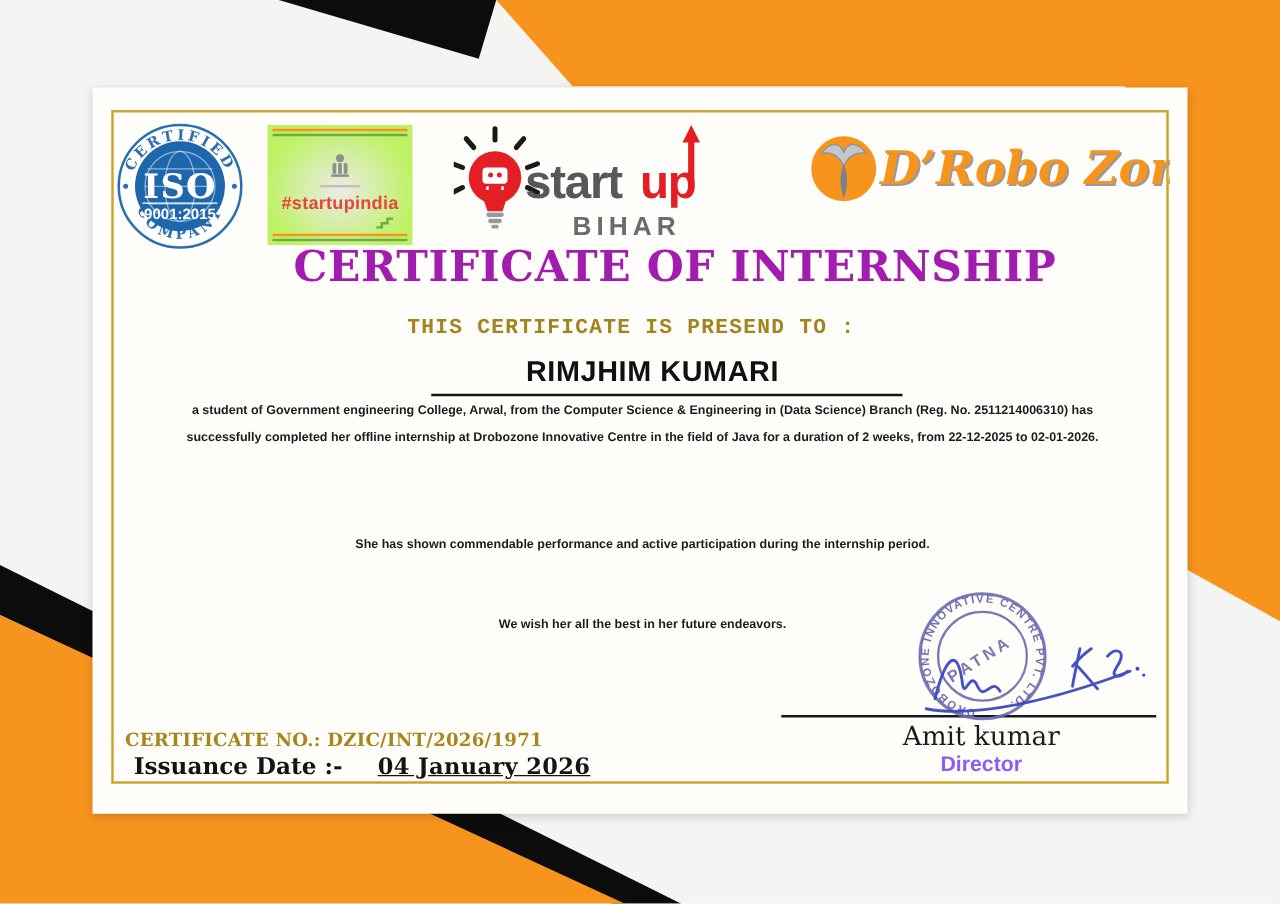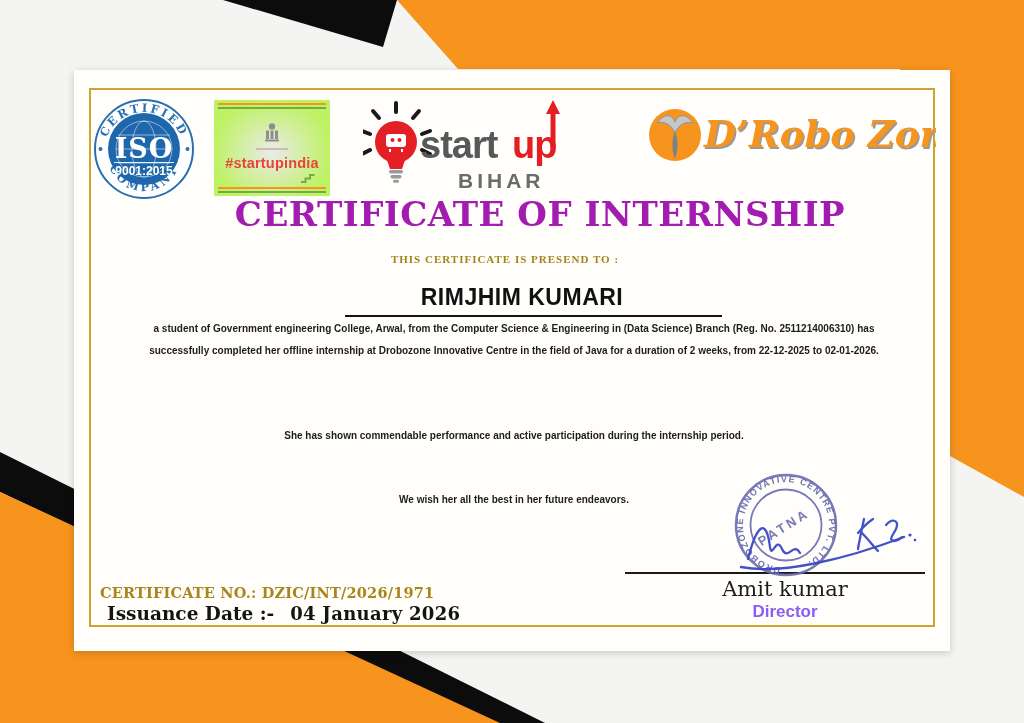--- a/index.html
+++ b/index.html
@@ -24,44 +24,44 @@
   .sui-caption { position:absolute; left:50%; top:48px; transform:translateX(-50%); width:32px; height:2px; background:#c7bfb4; }
   .sui-tag { position:absolute; left:0; right:0; top:55px; text-align:center;
     font-size:14.5px; font-weight:bold; color:#e8453c; letter-spacing:.2px; }
   .sui-stair { position:absolute; right:14px; top:72px; }
   .bihar-logo { position:absolute; left:289px; top:28px; }
   .drobo-logo { position:absolute; left:574px; top:32px; }
 
   .title { position:absolute; left:56px; right:0; top:124px; text-align:center;
     font-family:"DejaVu Serif", serif; font-weight:bold; font-size:34px; color:#a21caf; letter-spacing:.5px; }
   .subtitle { position:absolute; left:0; right:14px; top:183px; text-align:center;
-    font-family:Liberation Serif, serif; font-weight:bold; font-size:11px; color:#a3841c; letter-spacing:1px; }
+    font-family:Liberation Mono, monospace; font-weight:bold; font-size:17px; color:#a3841c; letter-spacing:1px; }
   .recipient { position:absolute; left:20px; right:0; top:214px; text-align:center;
     font-size:23px; font-weight:bold; color:#111; letter-spacing:.5px; }
   .name-rule { position:absolute; left:271px; top:245px; width:377px; height:2px; background:#141414; }
 
   .body-par { position:absolute; left:68px; width:744px; text-align:center;
     font-size:10px; line-height:22.4px; font-weight:bold; color:#1c1c1c; }
   .par1 { top:248px; }
   .par2 { top:355px; }
   .par3 { top:419px; }
 
   .stamp-svg { position:absolute; left:622px; top:393px; z-index:5; }
   .sig-rule { position:absolute; left:551px; top:502px; width:300px; height:2.4px; background:#1a1a1a; z-index:4; }
   .sig-name { position:absolute; left:561px; width:300px; top:507px; text-align:center;
     font-family:"DejaVu Serif", serif; font-size:21px; color:#1c1c1c; z-index:6; }
   .sig-title { position:absolute; left:561px; width:300px; top:532px; text-align:center;
     font-size:17px; font-weight:bold; color:#8b5cf6; z-index:6; }
 
   .cert-no { position:absolute; left:26px; top:514px;
     font-family:"DejaVu Serif", serif; font-weight:bold; font-size:14.5px; color:#a8861a; letter-spacing:.2px; }
-  .issuance { position:absolute; left:33px; top:533px; display:flex; align-items:baseline; gap:16px;
+  .issuance { position:absolute; left:33px; top:533px; display:flex; align-items:baseline; gap:28px;
     font-family:"DejaVu Serif", serif; font-weight:bold; color:#141414; }
   .issuance .lbl { font-size:18.5px; }
-  .issuance .val { font-size:18px; letter-spacing:.3px; }
+  .issuance .val { font-size:18px; letter-spacing:.3px;text-decoration:underline; }
 
   svg text { font-family:"Liberation Sans", sans-serif; }
   .serif-t { font-family:"DejaVu Serif", serif; }
 </style>
 </head>
 <body>
 
 <div class="stage">
 
   <svg class="bg-svg" width="1024" height="723" viewBox="0 0 1024 723">

